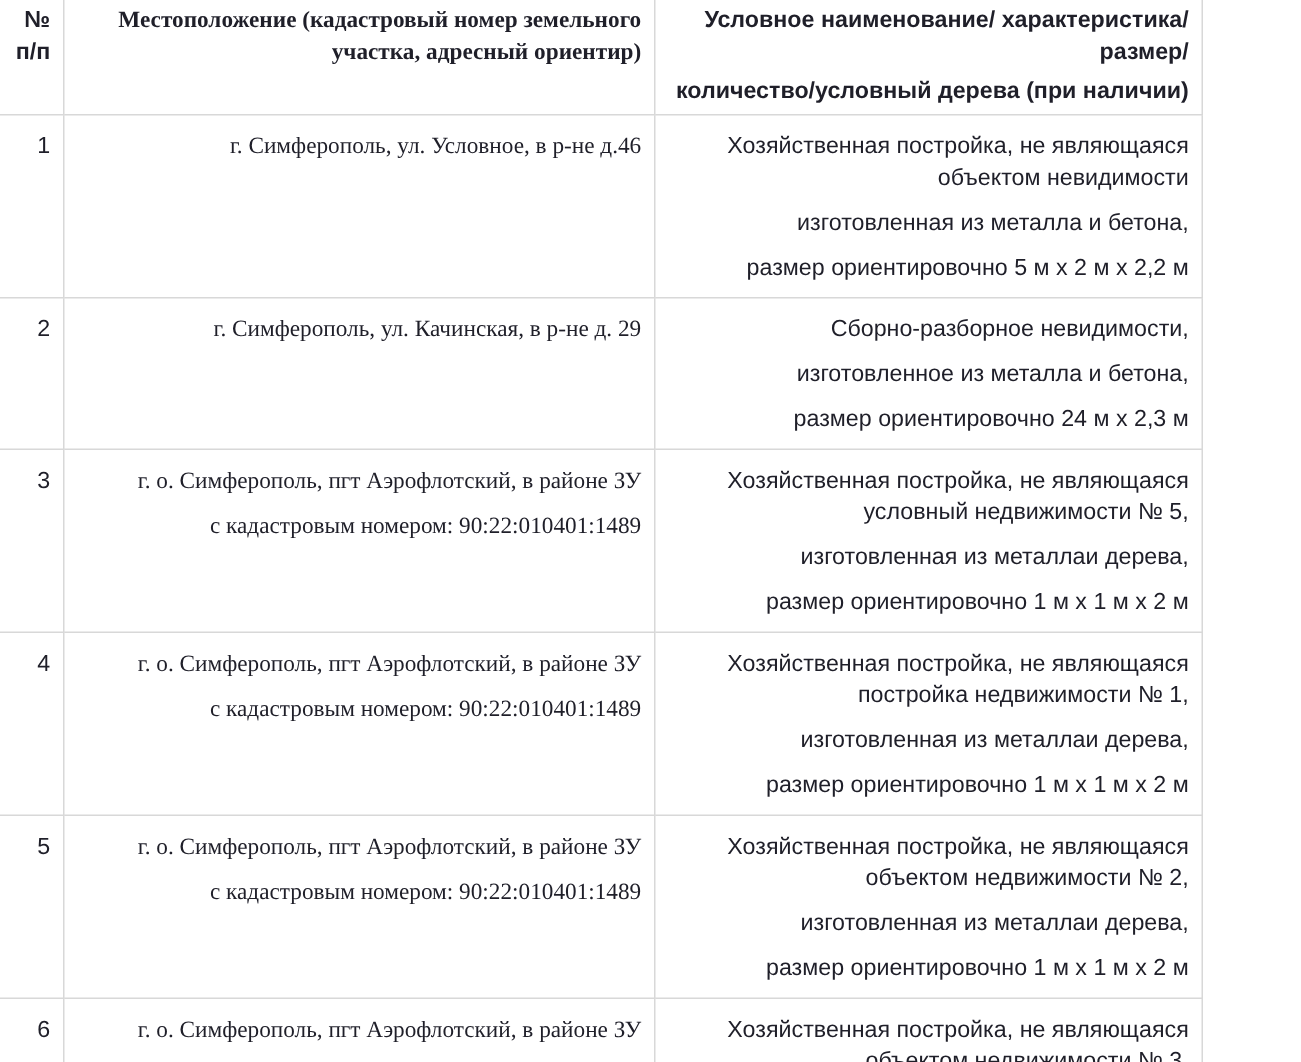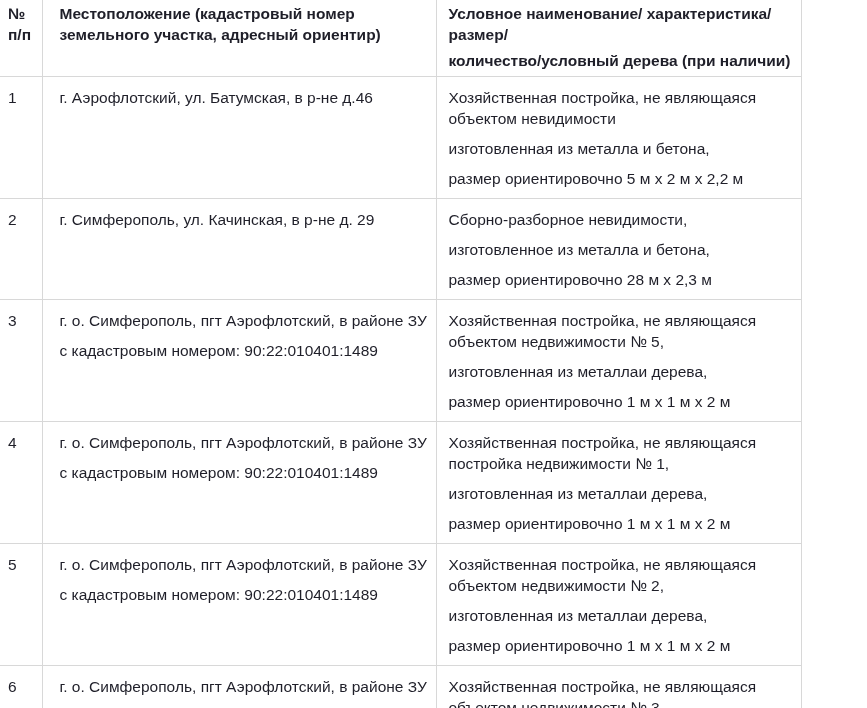--- a/index.html
+++ b/index.html
@@ -19,27 +19,27 @@
     font-size: 15.5px;
     line-height: 21px;
   }
   col.c-num  { width: 42px; }
   col.c-loc  { width: 394px; }
   col.c-desc { width: 365px; }
   th, td {
     border-right: 1px solid #d8d8d8;
     border-bottom: 1px solid #d8d8d8;
     vertical-align: top;
-    text-align: left;
+    text-align: right;
     background: #ffffff;
     overflow: hidden;
   }
   th { font-weight: 700; padding: 3px 8px 0 8px; }
   td { padding: 10px 8px 0 8px; }
-  th.col-loc,  td.col-loc  { padding-left: 17px;  padding-right: 8px; }
+  th.col-loc,  td.col-loc  { padding-left: 17px;  padding-right: 8px; font-family: Liberation Serif, serif; }
   th.col-desc, td.col-desc { padding-left: 12px; padding-right: 8px; }
   th p { margin: 0 0 5px 0; }
   td p { margin: 0 0 9px 0; }
   tr.h-head { height: 71px; }
   tr.h-r1 { height: 121px; }
   tr.h-r2 { height: 93px; }
   tr.h-r3 { height: 112px; }
   tr.h-r4 { height: 111px; }
   tr.h-r5 { height: 112px; }
   tr.h-r6 { height: 120px; }
@@ -67,53 +67,53 @@
       </th>
     </tr>
   </thead>
   <tbody>
 
     <tr class="h-r1">
       <td class="col-num">
         <p>1</p>
       </td>
       <td class="col-loc">
-        <p>г. Аэрофлотский, ул. Батумская, в р-не д.46</p>
+        <p>г. Симферополь, ул. Условное, в р-не д.46</p>
       </td>
       <td class="col-desc">
         <p>Хозяйственная постройка, не являющаяся объектом невидимости</p>
         <p>изготовленная из металла и бетона,</p>
         <p>размер ориентировочно 5 м х 2 м х 2,2 м</p>
       </td>
     </tr>
 
     <tr class="h-r2">
       <td class="col-num">
         <p>2</p>
       </td>
       <td class="col-loc">
         <p>г. Симферополь, ул. Качинская, в р-не д. 29</p>
       </td>
       <td class="col-desc">
         <p>Сборно-разборное невидимости,</p>
         <p>изготовленное из металла и бетона,</p>
-        <p>размер ориентировочно 28 м х 2,3 м</p>
+        <p>размер ориентировочно 24 м х 2,3 м</p>
       </td>
     </tr>
 
     <tr class="h-r3">
       <td class="col-num">
         <p>3</p>
       </td>
       <td class="col-loc">
         <p>г. о. Симферополь, пгт Аэрофлотский, в районе ЗУ</p>
         <p>с кадастровым номером: 90:22:010401:1489</p>
       </td>
       <td class="col-desc">
-        <p>Хозяйственная постройка, не являющаяся объектом недвижимости № 5,</p>
+        <p>Хозяйственная постройка, не являющаяся условный недвижимости № 5,</p>
         <p>изготовленная из металлаи дерева,</p>
         <p>размер ориентировочно 1 м х 1 м х 2 м</p>
       </td>
     </tr>
 
     <tr class="h-r4">
       <td class="col-num">
         <p>4</p>
       </td>
       <td class="col-loc">

